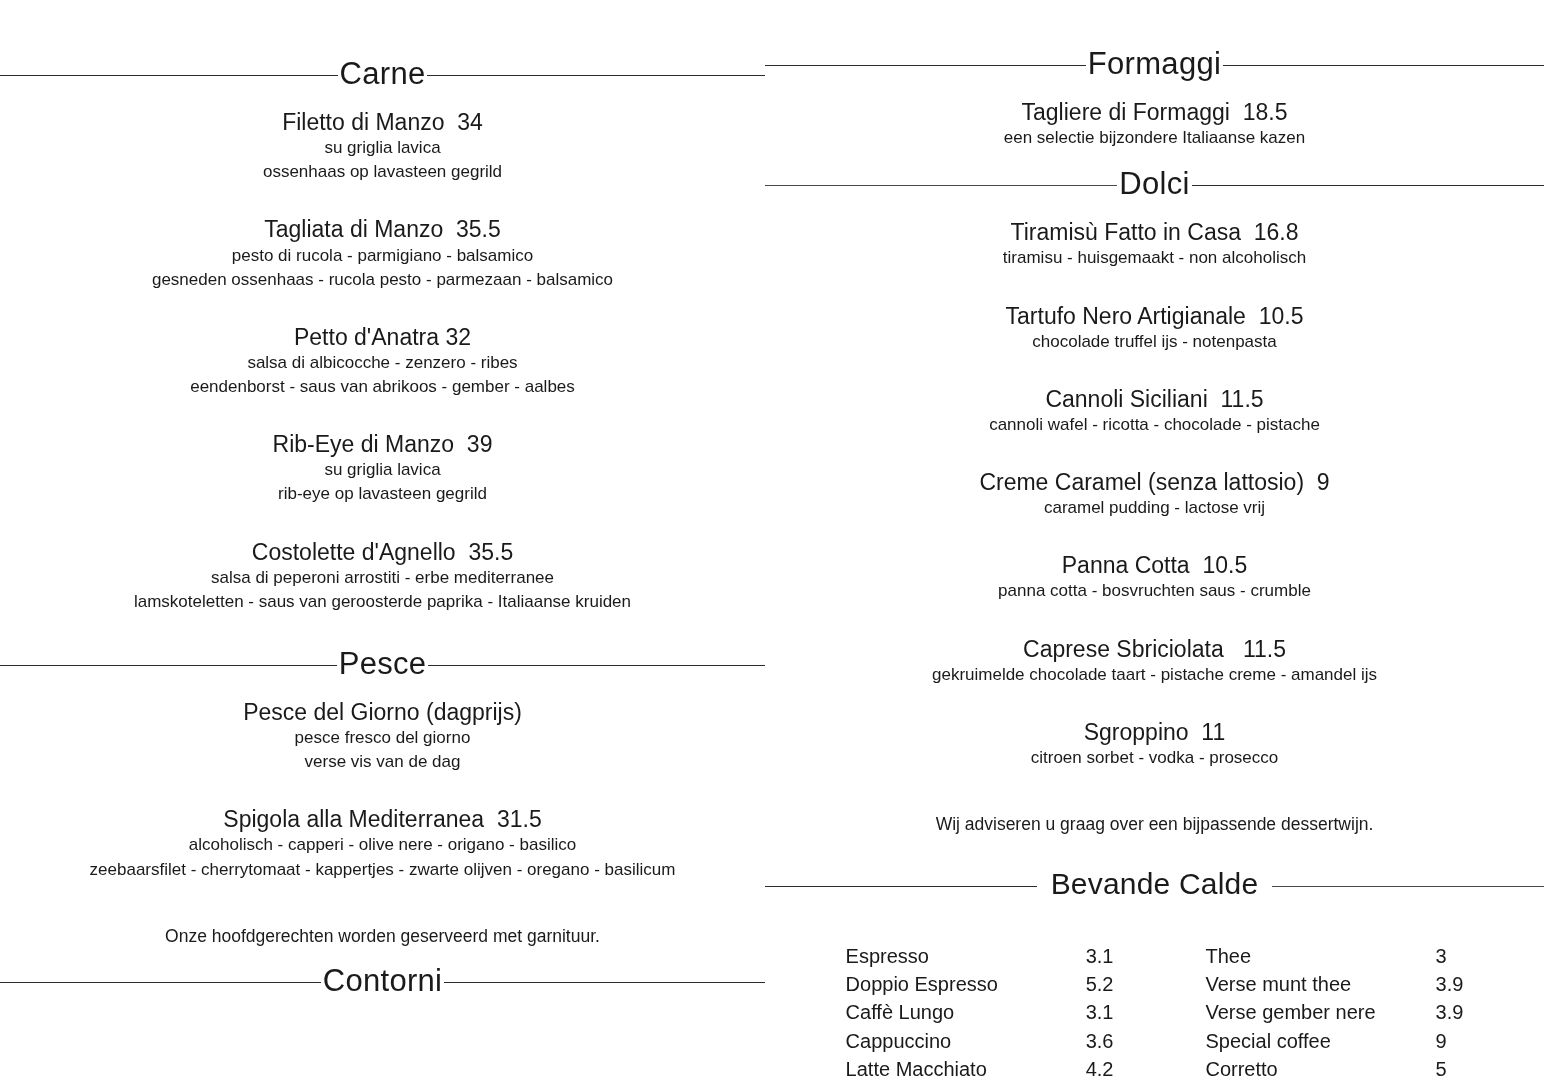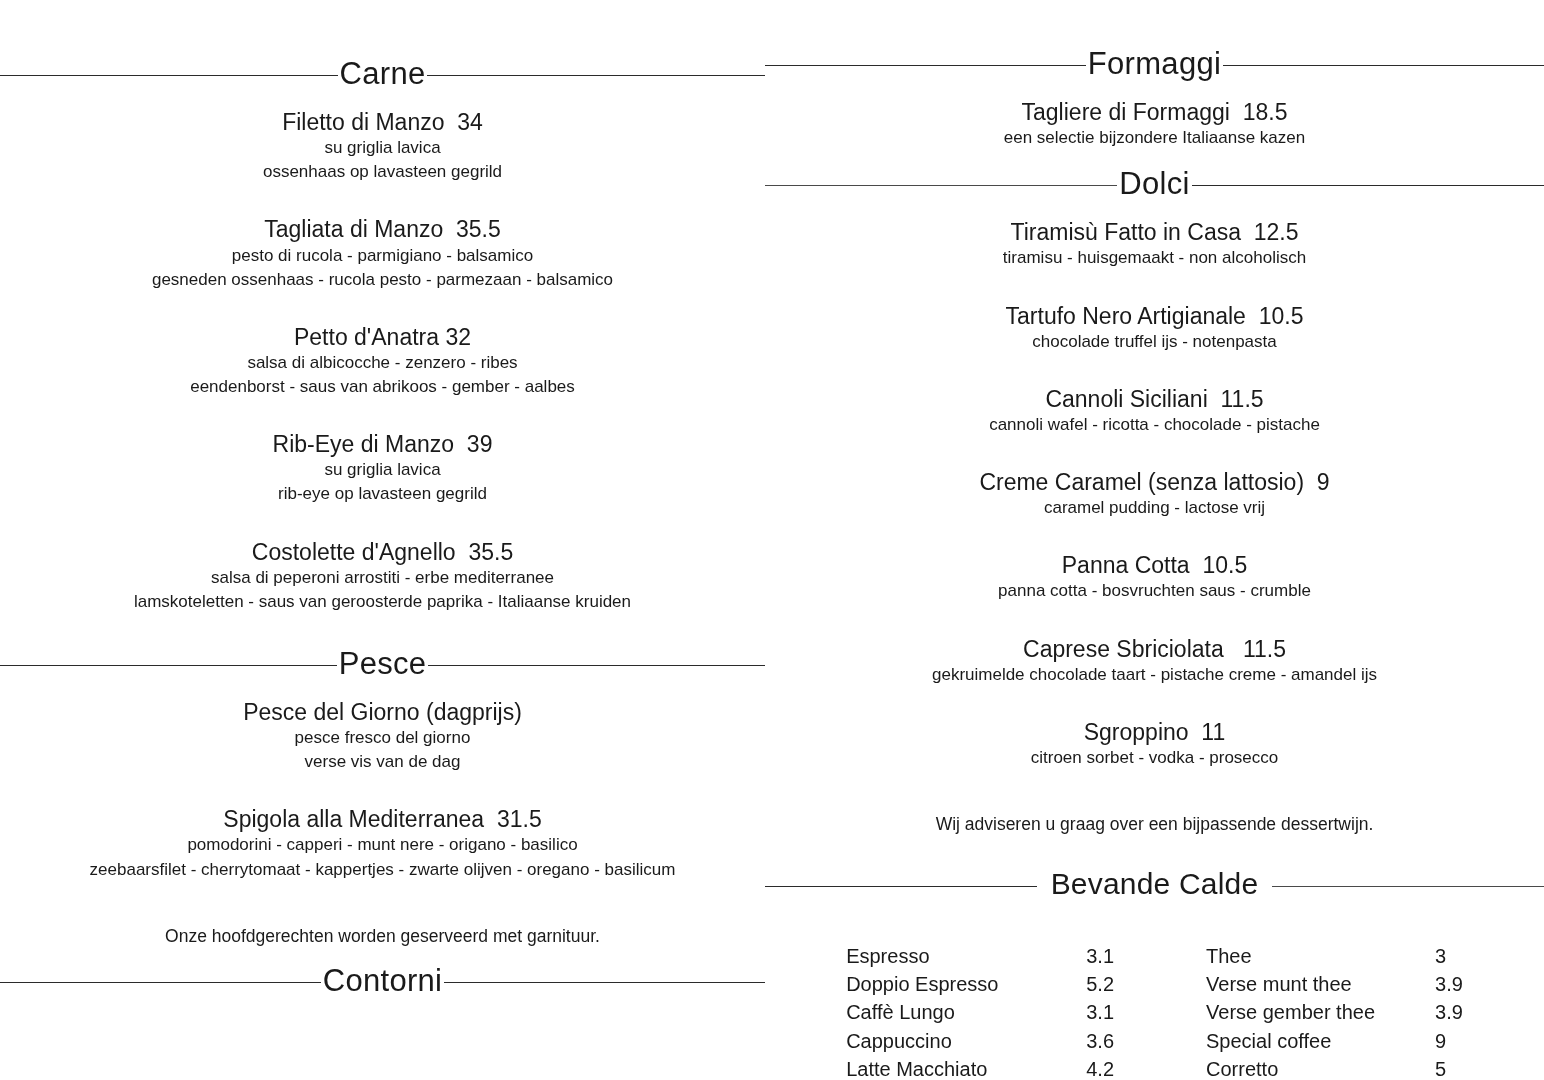--- a/index.html
+++ b/index.html
@@ -161,21 +161,21 @@
       <span class="rule"></span>
     </div>
     <div class="dish-list">
       <div class="dish">
         <div class="dish-name">Pesce del Giorno (dagprijs)</div>
         <div class="dish-desc">pesce fresco del giorno</div>
         <div class="dish-desc">verse vis van de dag</div>
       </div>
       <div class="dish">
         <div class="dish-name">Spigola alla Mediterranea  31.5</div>
-        <div class="dish-desc">pomodorini - capperi - munt nere - origano - basilico</div>
+        <div class="dish-desc">alcoholisch - capperi - olive nere - origano - basilico</div>
         <div class="dish-desc">zeebaarsfilet - cherrytomaat - kappertjes - zwarte olijven - oregano - basilicum</div>
       </div>
     </div>
     <div class="note">Onze hoofdgerechten worden geserveerd met garnituur.</div>
 
     <div class="spacer-sm"></div>
 
     <div class="section-head">
       <span class="rule"></span>
       <span class="title">Contorni</span>
@@ -200,21 +200,21 @@
 
     <div class="spacer-sm"></div>
 
     <div class="section-head">
       <span class="rule thin"></span>
       <span class="title">Dolci</span>
       <span class="rule"></span>
     </div>
     <div class="dish-list">
       <div class="dish">
-        <div class="dish-name">Tiramisù Fatto in Casa  12.5</div>
+        <div class="dish-name">Tiramisù Fatto in Casa  16.8</div>
         <div class="dish-desc">tiramisu - huisgemaakt - non alcoholisch</div>
       </div>
       <div class="dish">
         <div class="dish-name">Tartufo Nero Artigianale  10.5</div>
         <div class="dish-desc">chocolade truffel ijs - notenpasta</div>
       </div>
       <div class="dish">
         <div class="dish-name">Cannoli Siciliani  11.5</div>
         <div class="dish-desc">cannoli wafel - ricotta - chocolade - pistache</div>
       </div>
@@ -278,21 +278,21 @@
       <div class="price-col">
         <div class="price-row">
           <span class="lbl">Thee</span>
           <span class="val">3</span>
         </div>
         <div class="price-row">
           <span class="lbl">Verse munt thee</span>
           <span class="val">3.9</span>
         </div>
         <div class="price-row">
-          <span class="lbl">Verse gember thee</span>
+          <span class="lbl">Verse gember nere</span>
           <span class="val">3.9</span>
         </div>
         <div class="price-row">
           <span class="lbl">Special coffee</span>
           <span class="val">9</span>
         </div>
         <div class="price-row">
           <span class="lbl">Corretto</span>
           <span class="val">5</span>
         </div>

